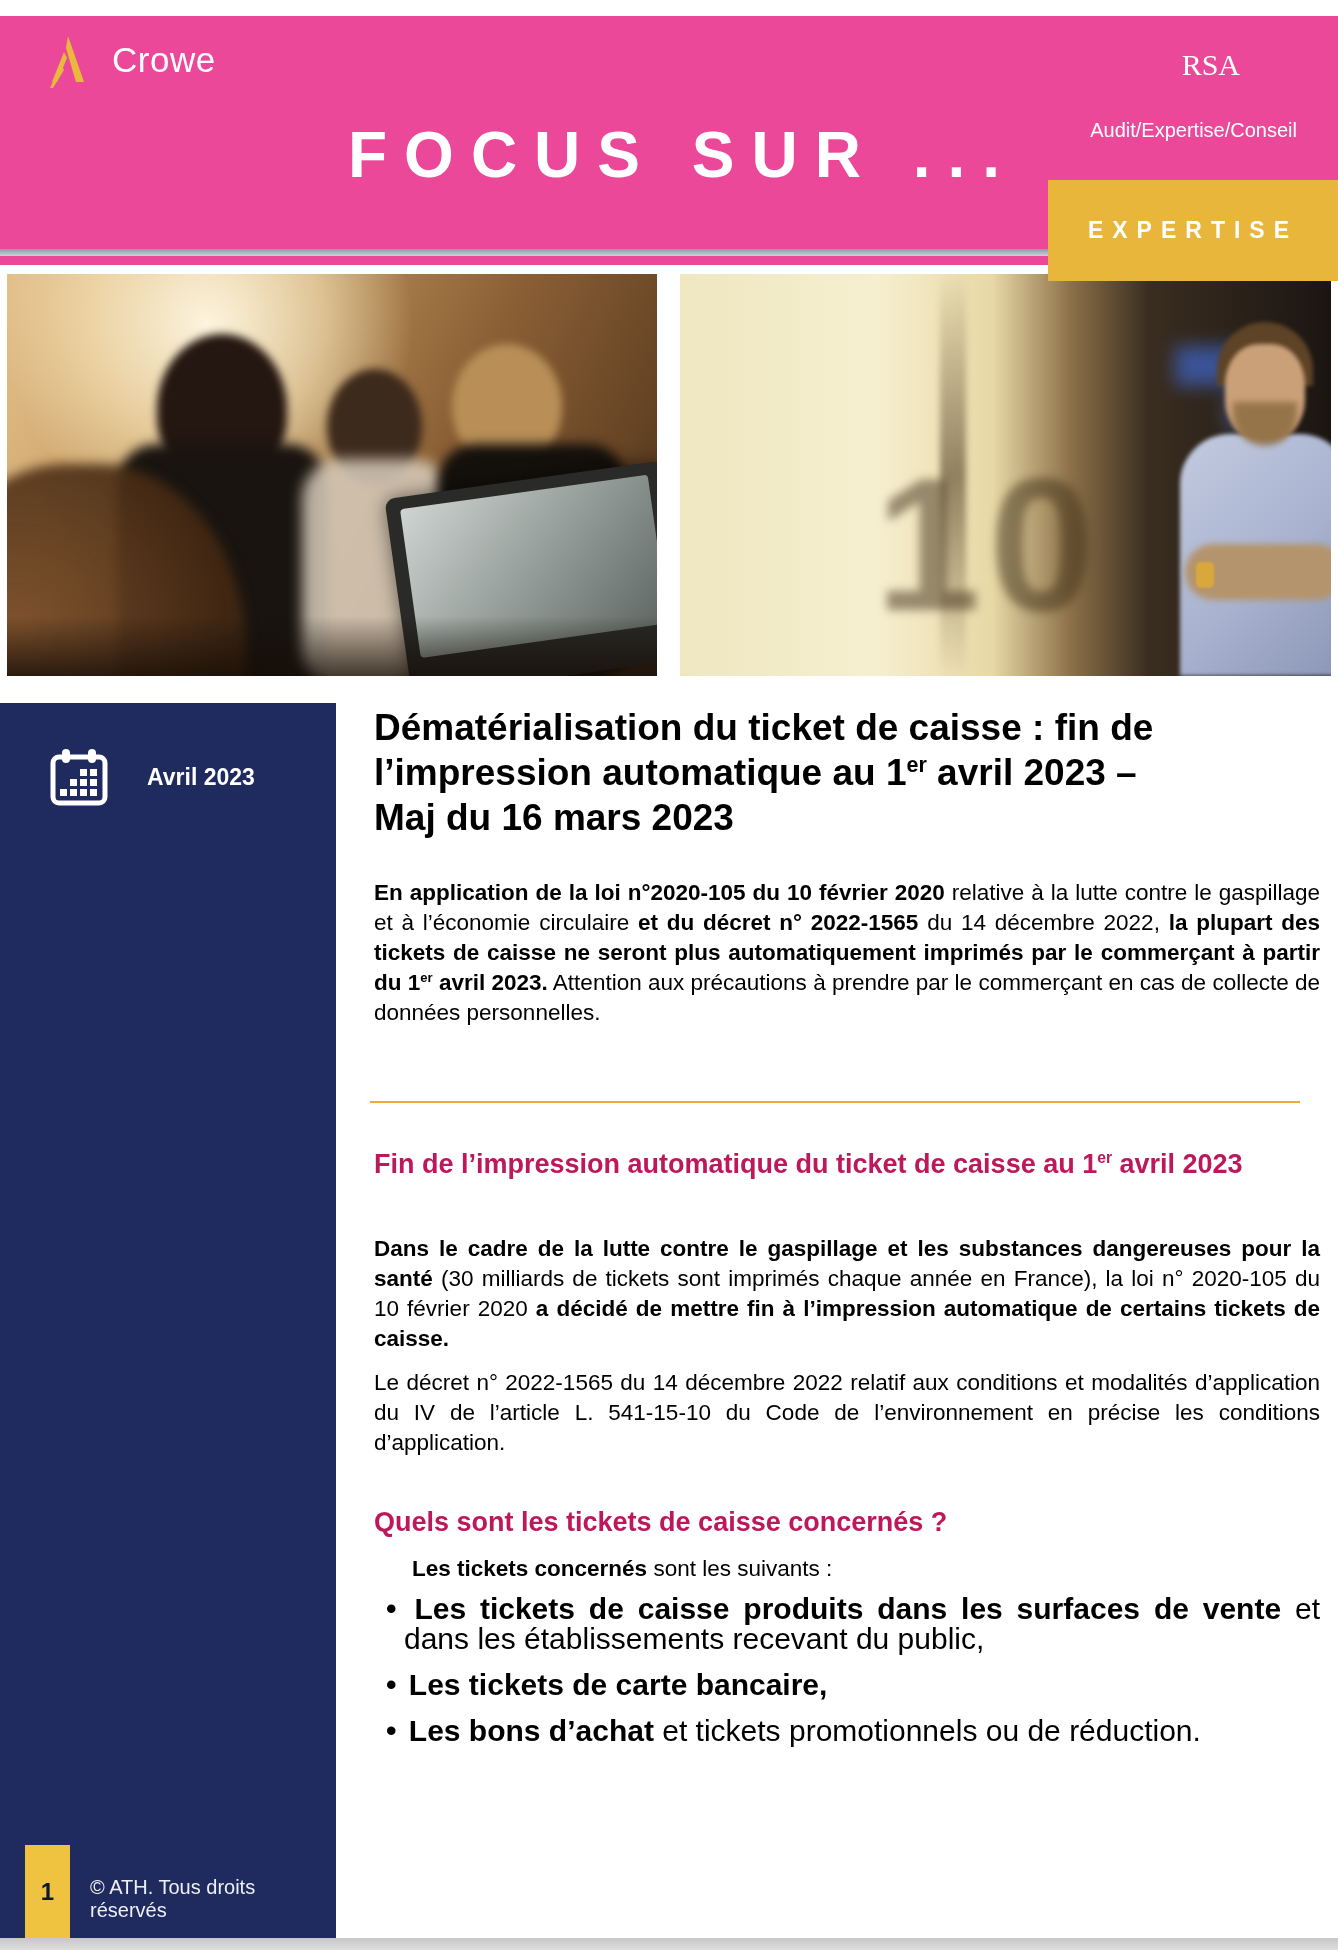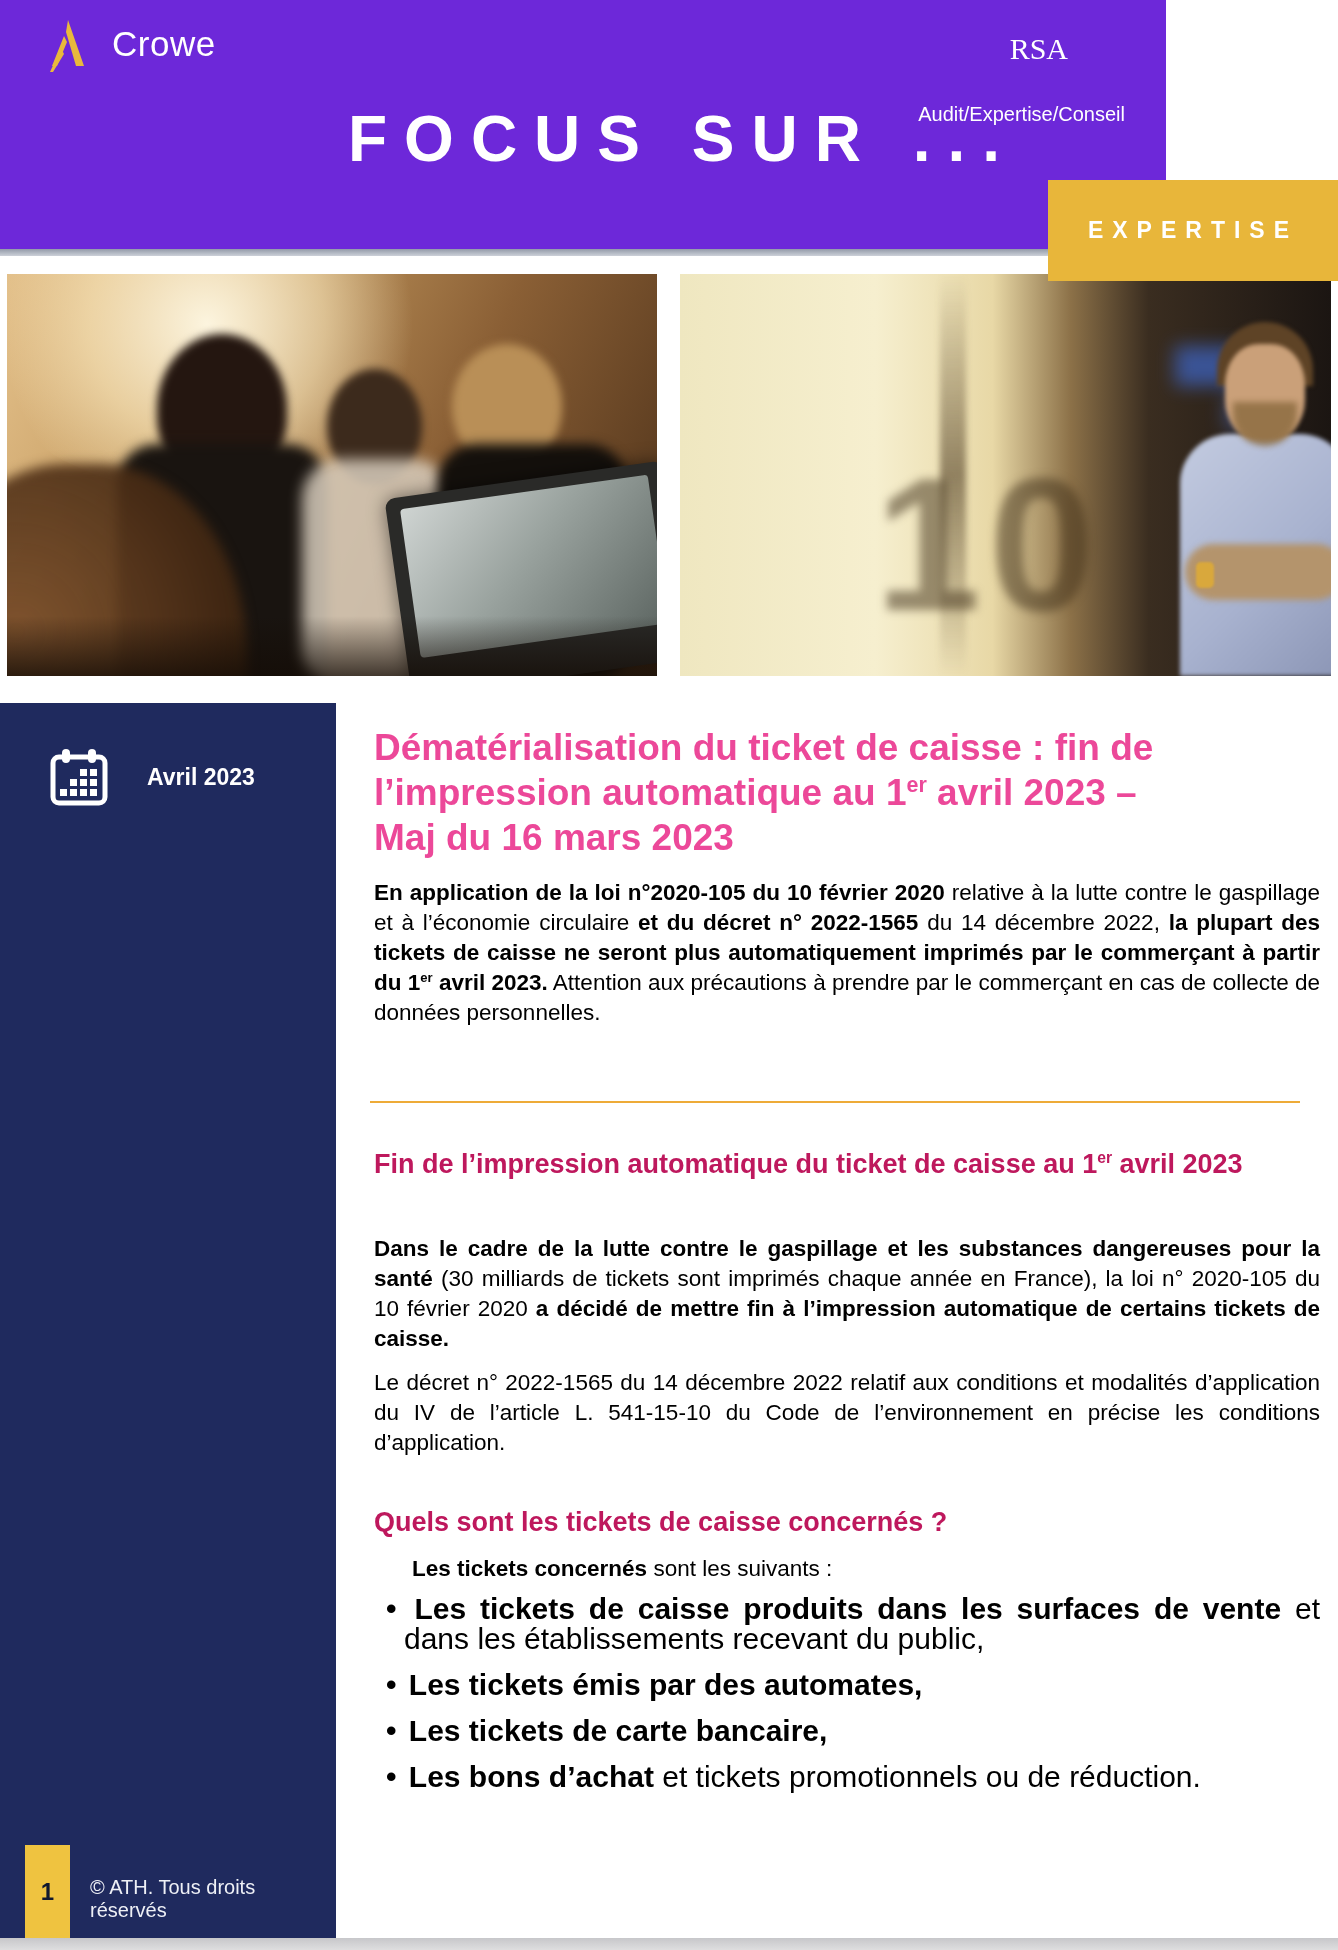--- a/index.html
+++ b/index.html
@@ -1,21 +1,21 @@
 <!DOCTYPE html>
 <html><head>
 <meta charset="utf-8">
 <style>
   * { margin:0; padding:0; box-sizing:border-box; }
   html,body { background:#ffffff; }
   body { font-family:"Liberation Sans","DejaVu Sans",sans-serif; }
   .page { position:relative; width:1338px; height:1950px; background:#fff; overflow:hidden; }
 
   
-  .masthead { position:absolute; left:0; top:0; width:1166px; height:249px; background:#6d28d9; }
+  .masthead { position:absolute; left:0; top:16px; width:1338px; height:249px; background:#ec4899; }
   .brand { position:absolute; left:40px; top:16px; display:flex; align-items:center; }
   .brand svg { width:56px; height:56px; }
   .brand-name { color:#ffffff; font-size:35px; font-weight:400; letter-spacing:.5px; margin-left:16px; }
   .org { position:absolute; top:32px; right:98px; color:#ffffff; font-size:30px; font-weight:400;font-family:Liberation Serif, serif; }
   .org-sub { position:absolute; top:76px; right:41px; color:#ffffff; font-size:20px; font-weight:400;margin-top:27px; }
   .masthead-title { position:absolute; left:348px; top:102px; color:#ffffff; font-size:64px;
                     font-weight:700; letter-spacing:17px; white-space:nowrap; }
   .head-shadow { position:absolute; left:0; top:249px; width:1338px; height:7px;
                  background:linear-gradient(#929aa8,#ccd0d8); }
   .badge { position:absolute; left:1048px; top:180px; width:290px; height:101px; background:#e8b63a;
@@ -78,21 +78,21 @@
   .date-row svg { width:64px; height:64px; }
   .date-label { color:#ffffff; font-size:23px; font-weight:700; margin-left:36px; }
   .page-num { position:absolute; left:25px; bottom:0; width:45px; height:93px; background:#efc340;
               display:flex; align-items:center; justify-content:center; }
   .page-num span { color:#11182e; font-size:24px; font-weight:700; }
   .copyright { position:absolute; left:90px; bottom:16px; color:#eef0f6; font-size:20px; }
 
   
   .content { position:absolute; left:374px; top:0; width:946px; height:1950px; }
   .content > * { position:absolute; left:0; width:946px; }
-  .art-title { top:705px; color:#ec4899; font-size:37px; line-height:45px; font-weight:700;margin-top:20px; }
+  .art-title { top:705px; color:#000000; font-size:37px; line-height:45px; font-weight:700; }
   .intro { top:878px; font-size:22.5px; line-height:31px; color:#000; text-align:justify; }
   .gold-rule { top:1101px; left:-4px; width:930px; height:0; border:none; border-top:2px solid #eeab38; }
   .sec-h { color:#be185d; font-size:27px; line-height:36px; font-weight:700; }
   .sec-h1 { top:1146px; }
   .p1 { top:1234px; }
   .p2 { top:1368px; }
   .sec-h2 { top:1504px; }
   .lead { top:1554px;margin-left:38px; }
   .content p { font-size:22.5px; line-height:30px; color:#000; text-align:justify; }
   .bullets { top:1594px; list-style:none; }
@@ -182,20 +182,19 @@
     <h2 class="art-title"><span>Dématérialisation du ticket de caisse : fin de</span><br><span>l’impression automatique au 1</span><span class="sup">er</span><span> avril 2023 –</span><br><span>Maj du 16 mars 2023</span></h2>
     <p class="intro"><span class="b">En application de la loi n°2020-105 du 10 février 2020</span><span> relative à la lutte contre le gaspillage et à l’économie circulaire </span><span class="b">et du décret n° 2022-1565</span><span> du 14 décembre 2022, </span><span class="b">la plupart des tickets de caisse ne seront plus automatiquement imprimés par le commerçant à partir du 1</span><span class="b sup">er</span><span class="b"> avril 2023.</span><span> Attention aux précautions à prendre par le commerçant en cas de collecte de données personnelles.</span></p>
     <hr class="gold-rule">
     <h3 class="sec-h sec-h1"><span>Fin de l’impression automatique du ticket de caisse au 1</span><span class="sup">er</span><span> avril 2023</span></h3>
     <p class="p1"><span class="b">Dans le cadre de la lutte contre le gaspillage et les substances dangereuses pour la santé</span><span> (30 milliards de tickets sont imprimés chaque année en France), la loi n° 2020-105 du 10 février 2020 </span><span class="b">a décidé de mettre fin à l’impression automatique de certains tickets de caisse.</span></p>
     <p class="p2"><span>Le décret n° 2022-1565 du 14 décembre 2022 relatif aux conditions et modalités d’application du IV de l’article L. 541-15-10 du Code de l’environnement en précise les conditions d’application.</span></p>
     <h3 class="sec-h sec-h2"><span>Quels sont les tickets de caisse concernés ?</span></h3>
     <p class="lead"><span class="b">Les tickets concernés</span><span> sont les suivants :</span></p>
     <ul class="bullets">
       <li><span class="b">Les tickets de caisse produits dans les surfaces de vente</span><span> et dans les établissements recevant du public,</span></li>
-      <li><span class="b">Les tickets émis par des automates,</span></li>
       <li><span class="b">Les tickets de carte bancaire,</span></li>
       <li><span class="b">Les bons d’achat</span><span> et tickets promotionnels ou de réduction.</span></li>
     </ul>
   </main>
 
   <div class="bottom-strip"></div>
 </div>
 
 </body></html>

